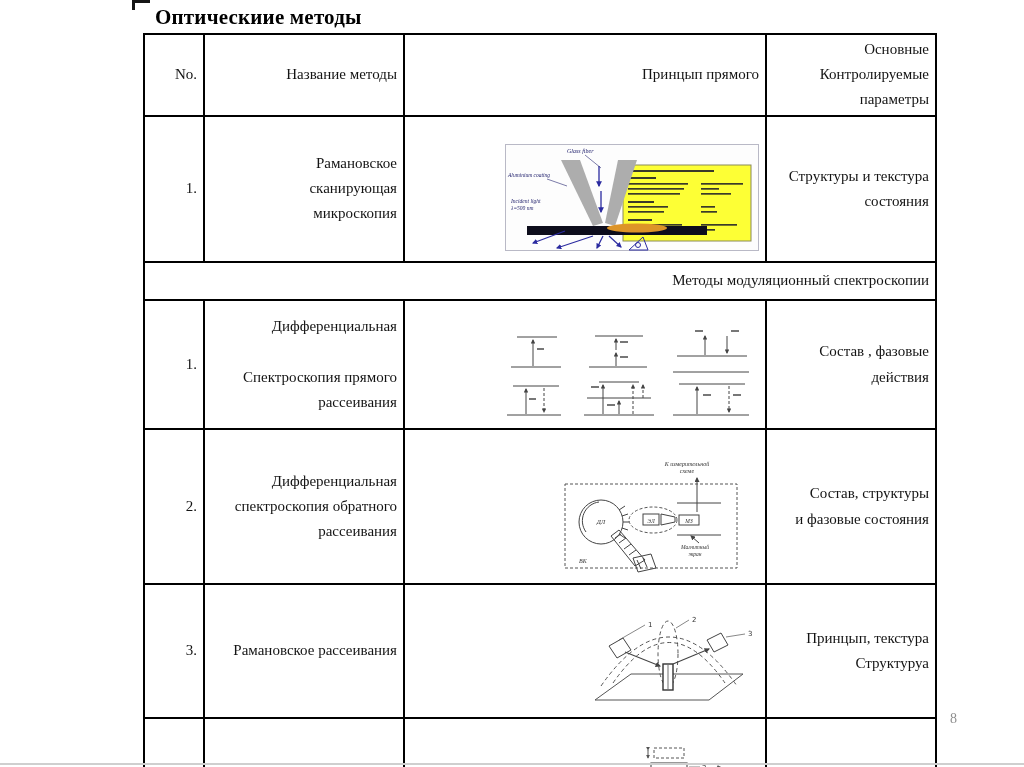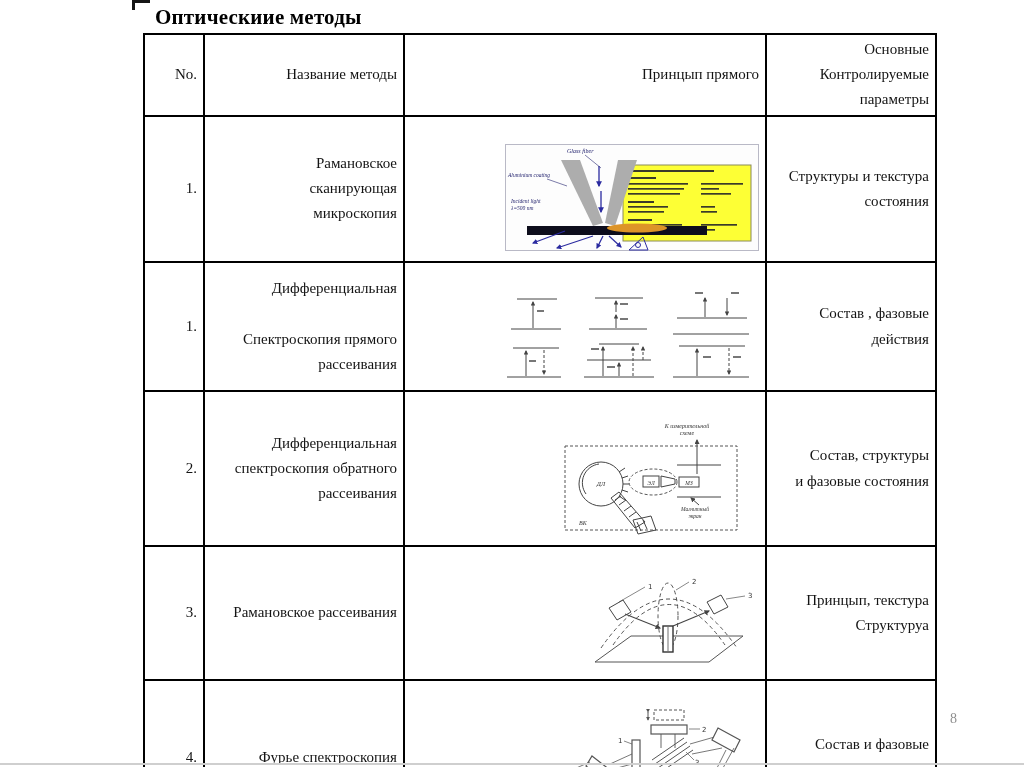--- a/index.html
+++ b/index.html
@@ -111,20 +111,23 @@
             <marker id="mB" viewBox="0 0 10 10" refX="8" refY="5" markerWidth="4.5" markerHeight="4.5" orient="auto">
                   <path d="M0,0L10,5L0,10z" fill="#2b2ba0"></path>
                 </marker>
           </defs>
         </svg>
       </td>
       <td>Структуры и текстура
 состояния</td>
     </tr>
 
+    <tr class="r-div">
+      <td colspan="4">Методы модуляционный спектроскопии</td>
+    </tr>
 
     <tr class="r2">
       <td>1.</td>
       <td>Дифференциальная
 
 Спектроскопия прямого
 рассеивания</td>
       <td class="diag">
         <svg width="260" height="90" viewBox="0 0 260 90" stroke="#444" stroke-width="1">
           <defs>

